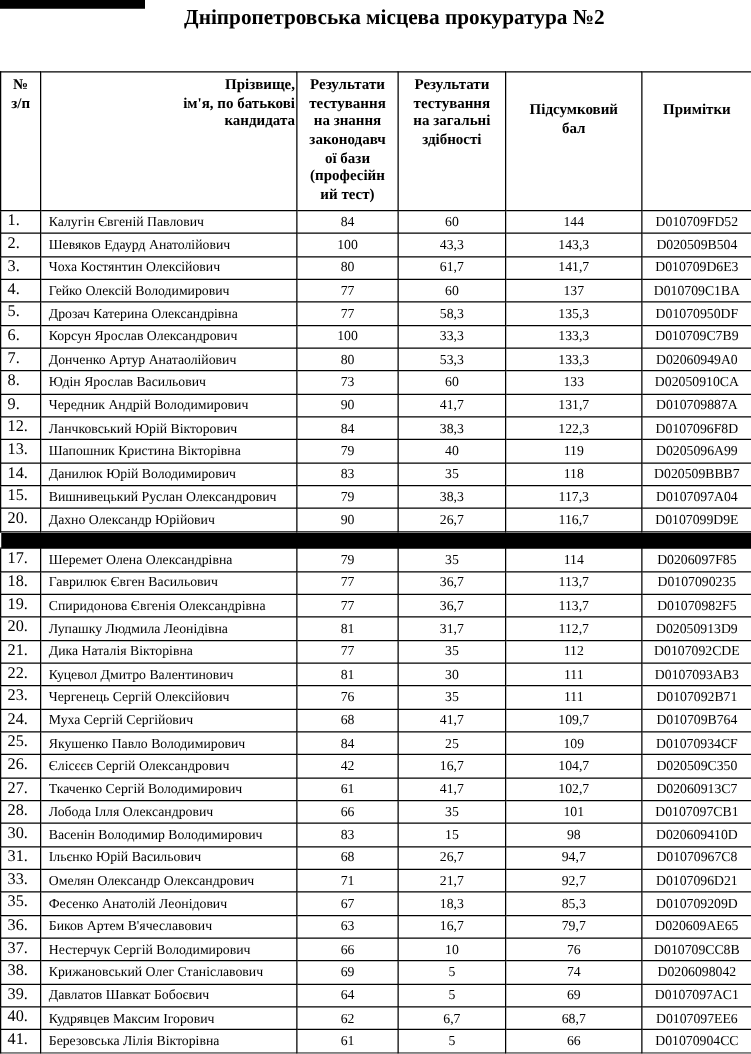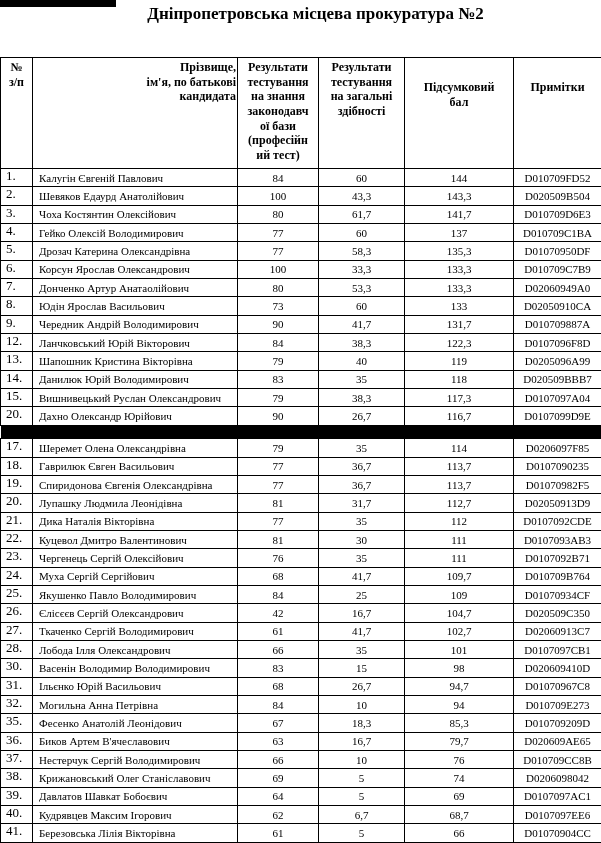--- a/index.html
+++ b/index.html
@@ -356,26 +356,26 @@
   </tr>
         <tr>
     <td class="c-num">31.</td>
     <td class="c-name">Ільєнко Юрій Васильович</td>
     <td class="c-score">68</td>
     <td class="c-score">26,7</td>
     <td class="c-score">94,7</td>
     <td class="c-note">D01070967C8</td>
   </tr>
         <tr>
-    <td class="c-num">32.</td>
-    <td class="c-name">Могильна Анна Петрівна</td>
-    <td class="c-score">84</td>
-    <td class="c-score">10</td>
-    <td class="c-score">94</td>
-    <td class="c-note">D010709E273</td>
+    <td class="c-num">33.</td>
+    <td class="c-name">Омелян Олександр Олександрович</td>
+    <td class="c-score">71</td>
+    <td class="c-score">21,7</td>
+    <td class="c-score">92,7</td>
+    <td class="c-note">D0107096D21</td>
   </tr>
         <tr>
     <td class="c-num">35.</td>
     <td class="c-name">Фесенко Анатолій Леонідович</td>
     <td class="c-score">67</td>
     <td class="c-score">18,3</td>
     <td class="c-score">85,3</td>
     <td class="c-note">D010709209D</td>
   </tr>
         <tr>

